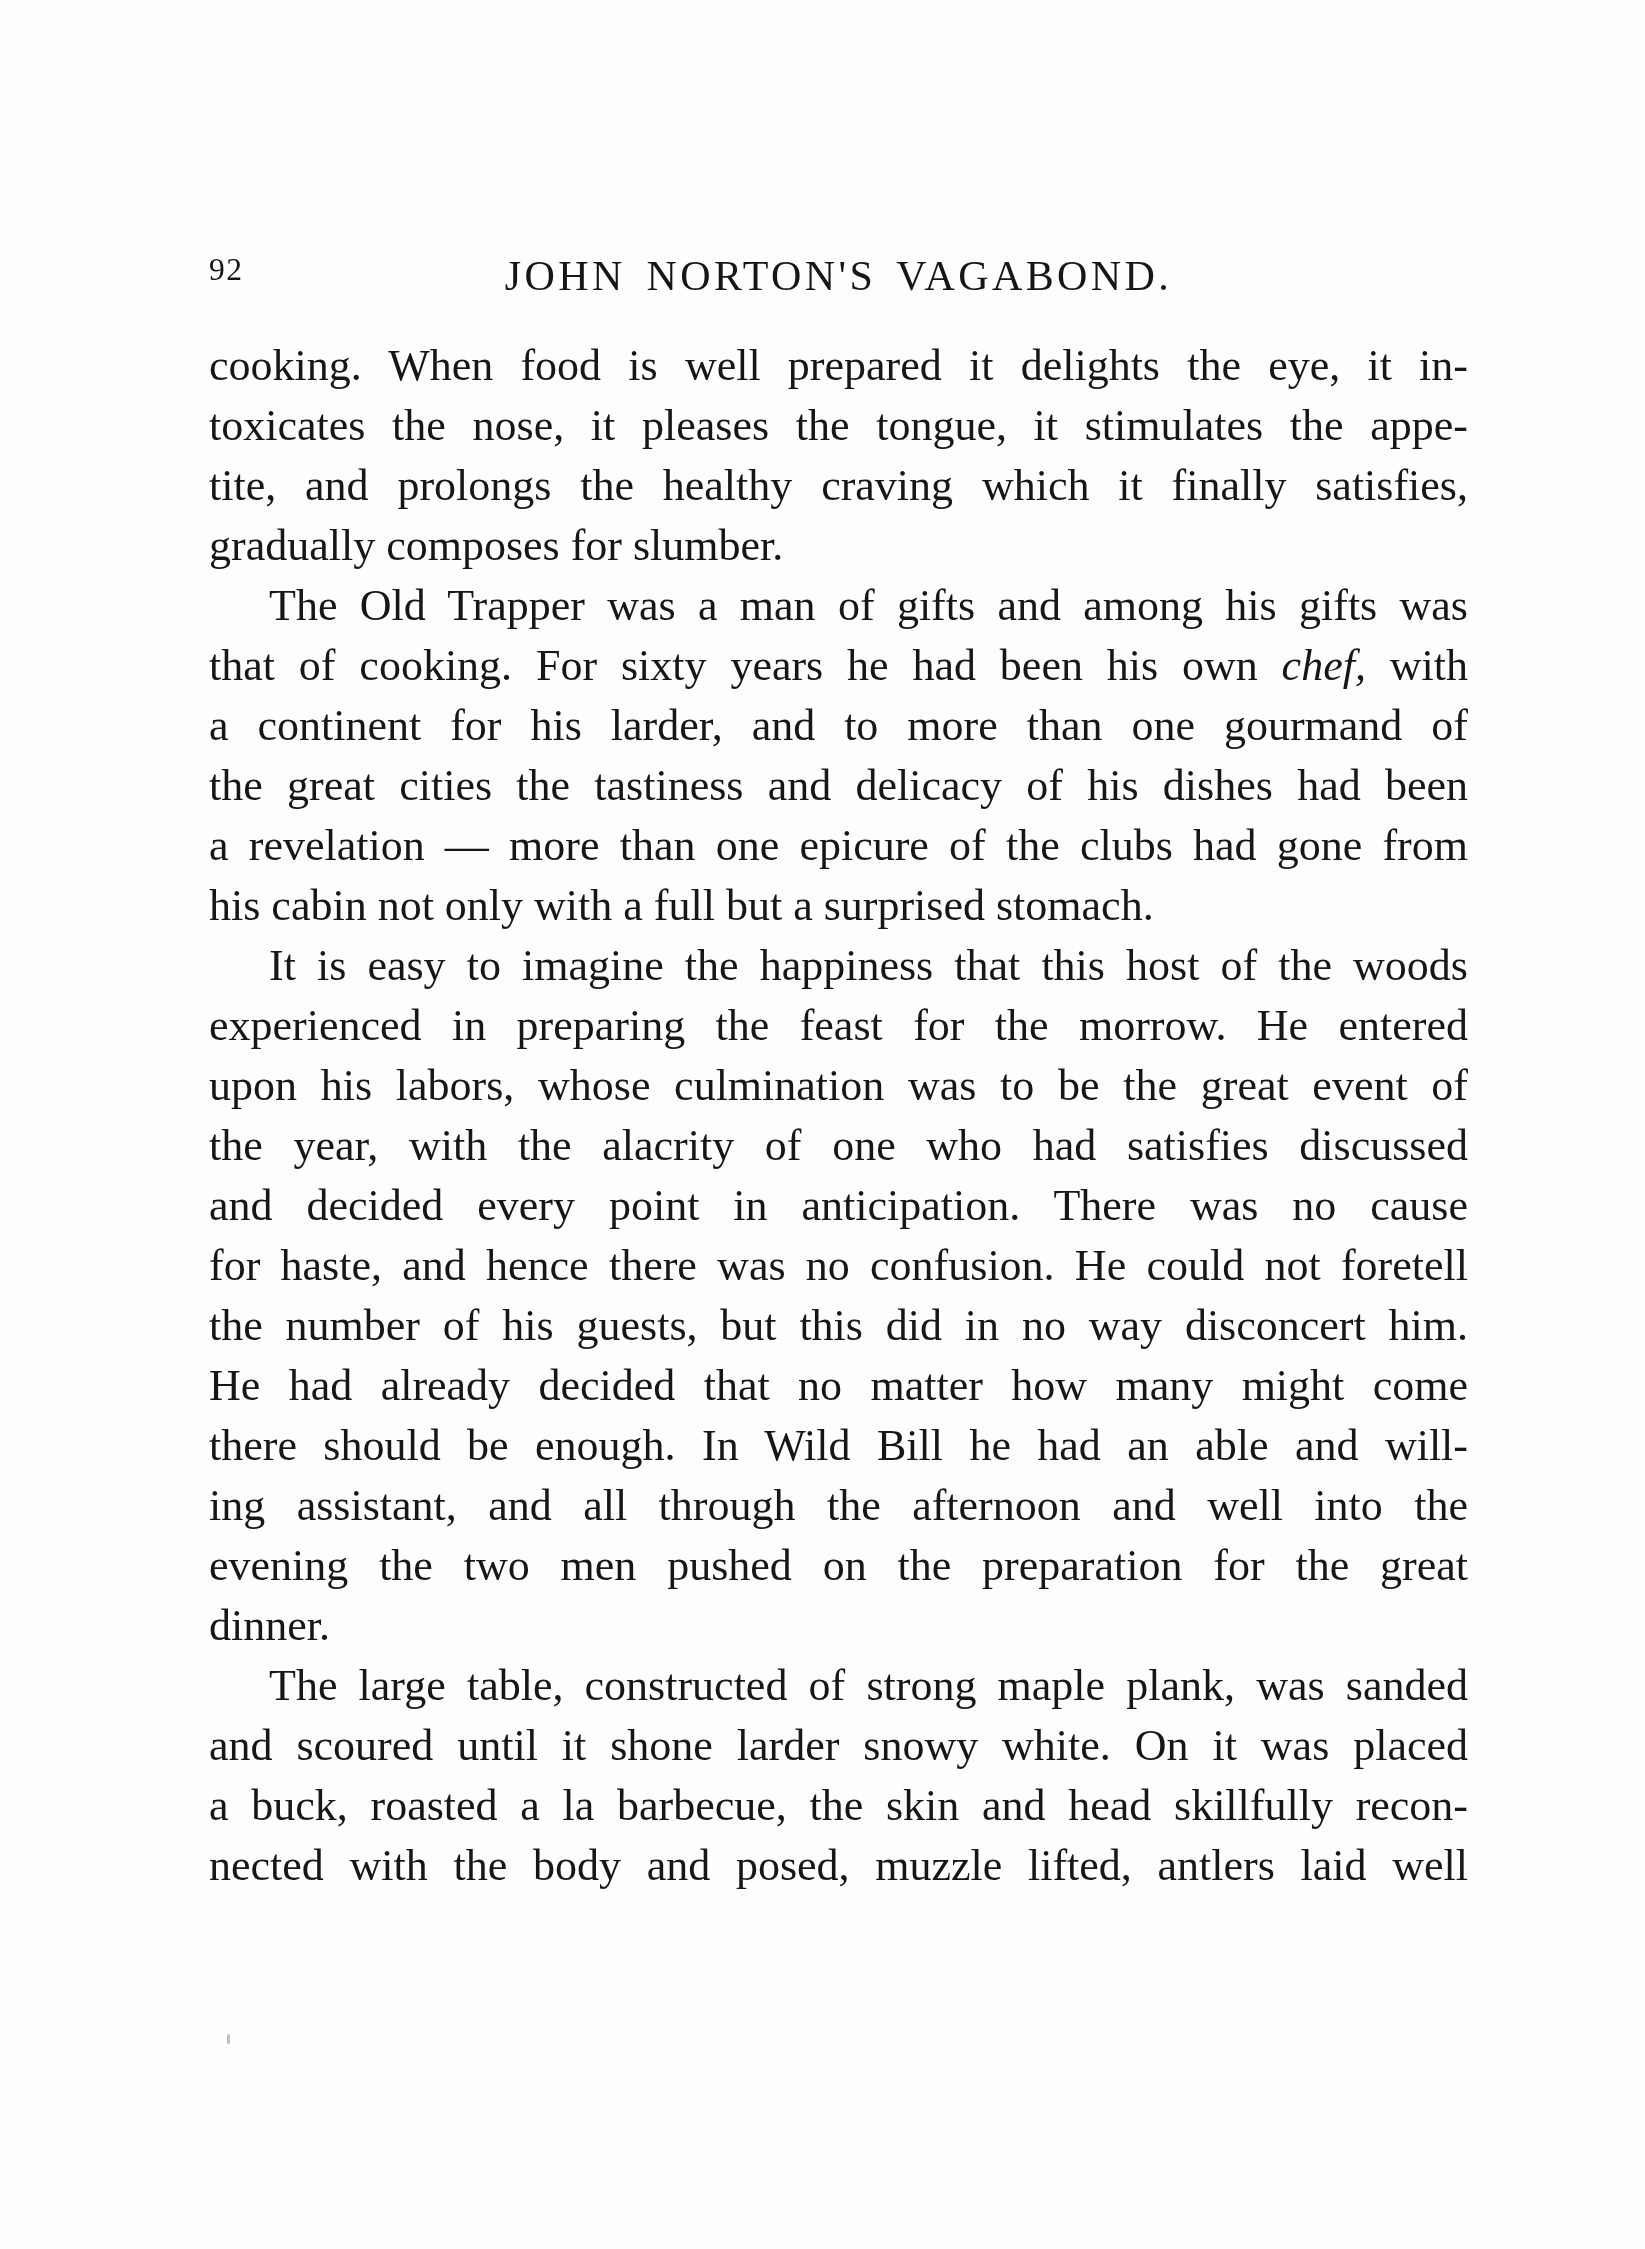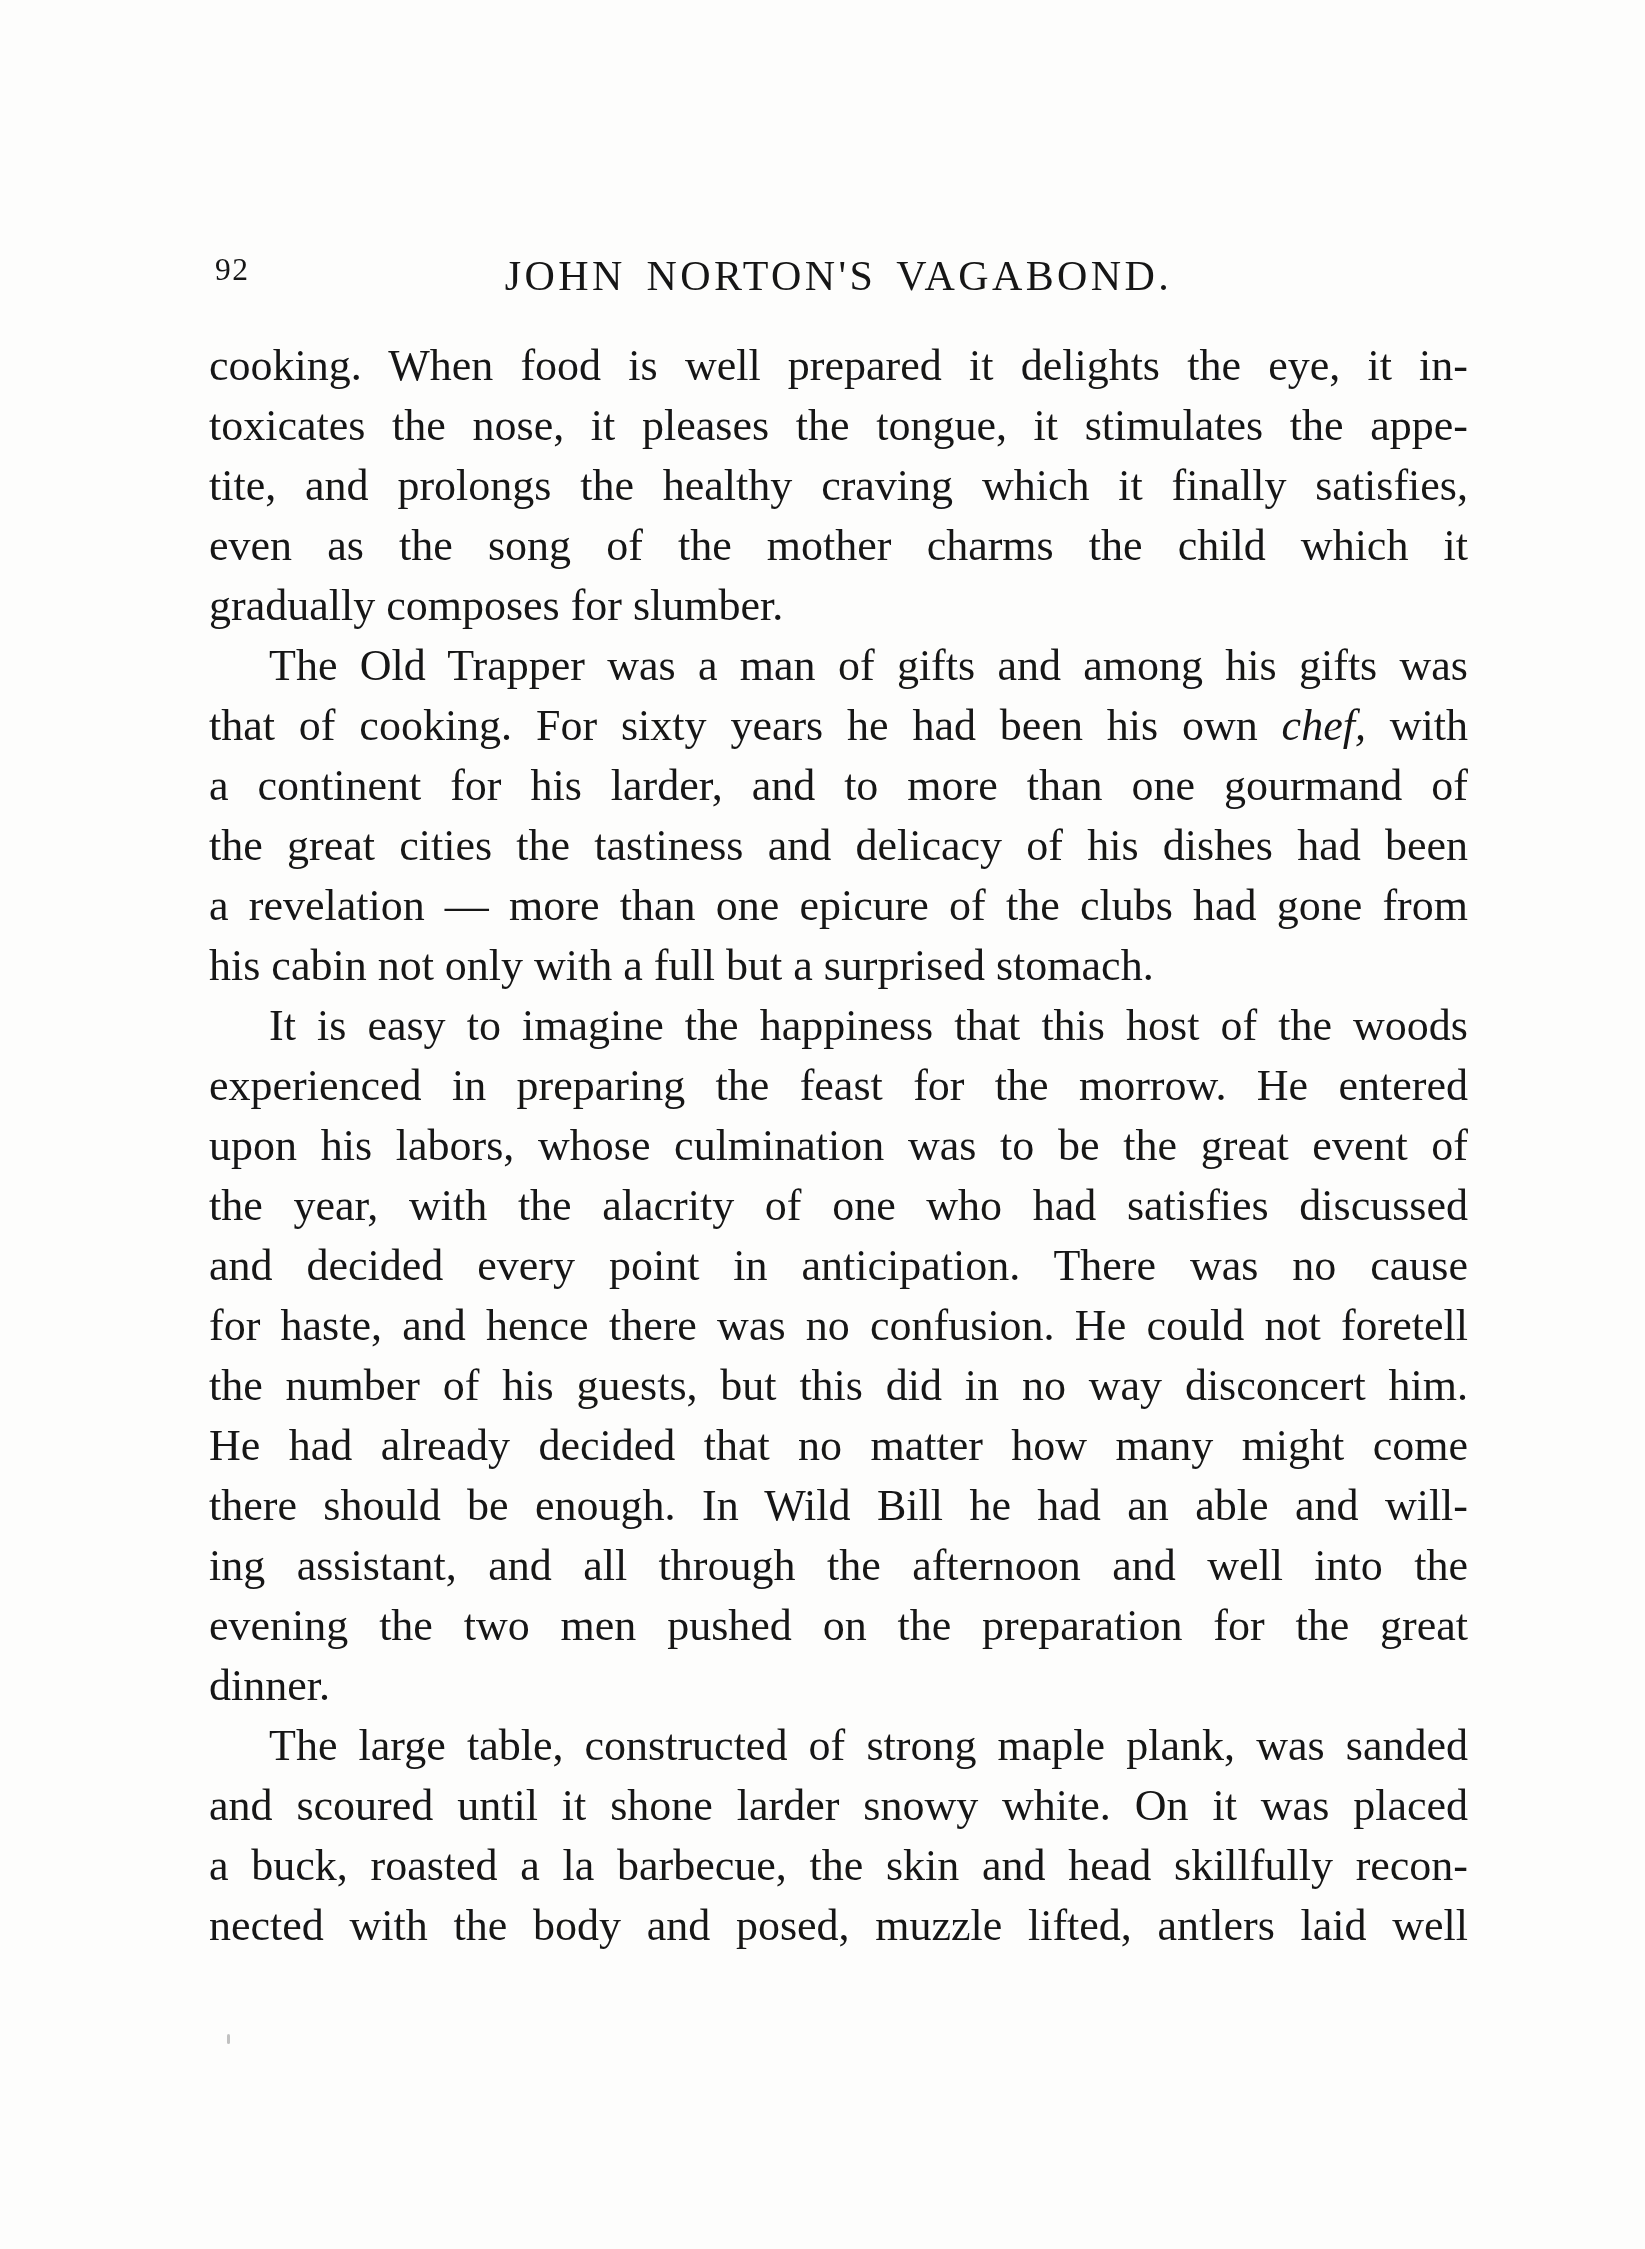--- a/index.html
+++ b/index.html
@@ -18,21 +18,21 @@
   }
   .header {
     position: absolute;
     top: 252px;
     left: 209px;
     width: 1259px;
     height: 48px;
   }
   .page-number {
     position: absolute;
-    left: 6px;
+    left: 0;
     top: 0;
     font-size: 31.5px;
     letter-spacing: 1.4px;
     text-align: center;
   }
   .running-title {
     display: block;
     text-align: center;
     font-size: 42px;
     letter-spacing: 3.4px;
@@ -81,21 +81,20 @@
 <div class="page">
   <div class="header">
     <span class="page-number">92</span>
     <span class="running-title">JOHN NORTON'S VAGABOND.</span>
   </div>
   <div class="text-block" id="text-block">
       <div class="paragraph">
         <div class="line"><span>cooking. When food is well prepared it delights the eye, it in-</span></div>
         <div class="line"><span>toxicates the nose, it pleases the tongue, it stimulates the appe-</span></div>
         <div class="line"><span>tite, and prolongs the healthy craving which it finally satisfies,</span></div>
-        <div class="line"><span>even as the song of the mother charms the child which it</span></div>
         <div class="line lastline"><span>gradually composes for slumber.</span></div>
       </div>
       <div class="paragraph">
         <div class="line indent"><span>The Old Trapper was a man of gifts and among his gifts was</span></div>
         <div class="line"><span>that of cooking. For sixty years he had been his own </span><em>chef,</em><span> with</span></div>
         <div class="line"><span>a continent for his larder, and to more than one gourmand of</span></div>
         <div class="line"><span>the great cities the tastiness and delicacy of his dishes had been</span></div>
         <div class="line"><span>a revelation — more than one epicure of the clubs had gone from</span></div>
         <div class="line lastline"><span>his cabin not only with a full but a surprised stomach.</span></div>
       </div>

